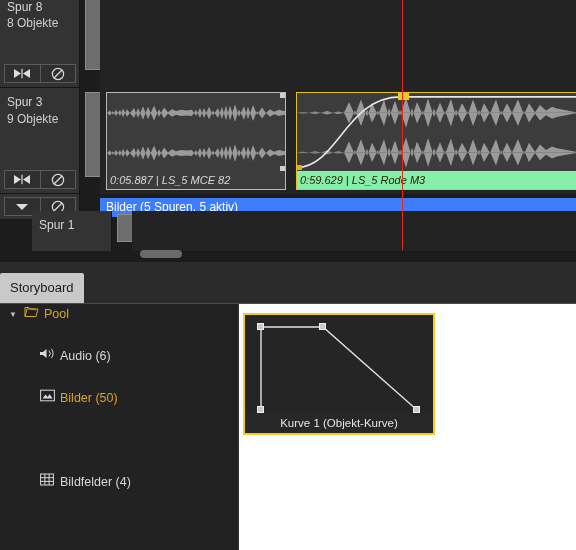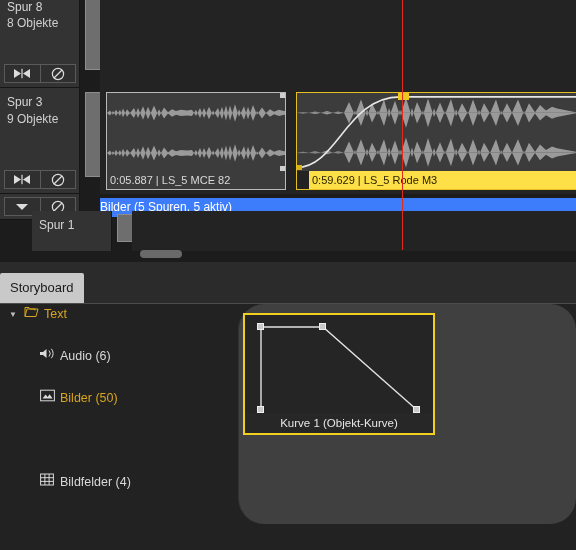--- a/index.html
+++ b/index.html
@@ -23,52 +23,52 @@
   .btnrow{ position:absolute; left:4px; bottom:4px; width:72px; height:19px; display:flex; border:1px solid #5a5a5a; background:#2f2f2f;}
   .btnrow .tbtn{ flex:1; display:flex; align-items:center; justify-content:center; border-right:1px solid #5a5a5a; background:#2f2f2f; }
   .btnrow .tbtn:last-child{ border-right:none; }
   .faderbox{ position:absolute; width:22px; background:#6e6e6e; border:1px solid #8d8d8d; }
 
   .lane{ position:absolute; left:100px; right:0; top:0; height:100%; background:#232323; }
 
   
   .clip{ position:absolute; top:0; height:100%; }
   .clip .wavewrap{ position:absolute; left:0; right:0; top:0; bottom:18px; background:#3c3c3c; overflow:hidden; }
-  .clip .label{ position:absolute; left:0; right:0; bottom:0; height:18px; font-size:11px; line-height:18px; padding-left:3px; white-space:nowrap; overflow:hidden;}
+  .clip .label{ position:absolute; left:0; right:0; bottom:0; height:18px; font-size:11px; line-height:18px; padding-left:3px; white-space:nowrap; overflow:hidden;font-style:italic;}
   .clip.normal{ border:1px solid #b9b9b9; }
   .clip.normal .label{ background:#3c3c3c; color:#d9d9d9; }
   .clip.selected{ border:1px solid #e5c020; }
-  .clip.selected .label{ background:#fde047; color:#2a2200; font-weight:400;margin-left:12px;}
+  .clip.selected .label{ background:#86efac; color:#2a2200; font-weight:400;}
   .handle{ position:absolute; width:5px; height:5px; background:#cfcfcf; }
 
   svg.wf{ display:block; }
   .fadecurve{ position:absolute; left:0; top:0; width:100%; height:100%; pointer-events:none;}
 
   
-  .grouprow{ position:absolute; left:100px; right:0; height:19px; background:#3d7dfc; color:#fff; font-size:12px; line-height:19px; white-space:nowrap; }
+  .grouprow{ position:absolute; left:100px; right:0; height:19px; background:#3d7dfc; color:#fff; font-size:12px; line-height:19px; padding-left:6px; white-space:nowrap; }
 
   .playhead{ position:absolute; top:0; width:1px; background:#e02a1c; z-index:40; }
 
   .hscroll{ position:absolute; height:8px; border-radius:4px; background:#6a6a6a; }
 
   
   .tabbar{ position:absolute; left:0; top:262px; width:576px; height:42px; background:#2b2b2b; border-bottom:1px solid #4c4c4c;}
   .tab{ position:absolute; left:0; top:11px; height:30px; padding:0 10px; line-height:30px; font-size:13px;
         background:#c9c9c9; color:#1b1b1b; border-top-left-radius:2px; border-top-right-radius:2px;}
 
   
   .bottom{ position:absolute; left:0; top:304px; width:576px; height:246px; background:#222222; }
   .tree{ position:absolute; left:0; top:0; width:238px; height:246px; background:#222222; }
   .trow{ position:relative; height:21px; line-height:21px; font-size:12.5px; white-space:nowrap; color:#d8d8d8;}
   .trow .twist{ position:absolute; top:0; width:14px; text-align:center; font-size:8px; color:#bdbdbd; }
   .trow .ic{ position:absolute; top:0; width:18px; text-align:center; }
   .trow .lbl{ position:absolute; top:0; }
   .gold{ color:#d8a520; }
 
-  .thumbs{ position:absolute; left:238px; top:0; right:0; height:220px; background:#404040; border-left:1px solid #333;border-radius:26px;}
+  .thumbs{ position:absolute; left:238px; top:0; right:0; height:246px; background:#ffffff; border-left:1px solid #333;}
   .thumb{ position:absolute; background:#272727; border:2px solid #f2cf1f; }
   .thumb .canvas{ position:absolute; left:0; right:0; top:0; bottom:20px; background:#252525; }
   .thumb .cap{ position:absolute; left:0; right:0; bottom:0; height:20px; line-height:20px; text-align:center; font-size:11.5px; color:#e6e6e6; background:#272727;}
   .cpt{ position:absolute; width:7px; height:7px; background:#c9c9c9; border:1px solid #efefef; }
 </style>
 </head>
 <body>
 
 <div class="app">
 
@@ -207,21 +207,21 @@
 
     <div class="tree">
 
       <div class="trow" style="top:0;">
         <span class="twist" style="left:6px;">▼</span>
         <span class="ic" style="left:22px;">
           <svg width="15" height="12" viewBox="0 0 15 12">
               <path d="M1 10.5 L3 3 L14 3 L12 10.5 Z M1 10.5 L1 1.5 L5 1.5 L6.3 3 L11 3 L11 4.5" fill="none" stroke="#d8a520" stroke-width="1"></path>
             </svg>
         </span>
-        <span class="lbl gold" style="left:44px;">Text</span>
+        <span class="lbl gold" style="left:44px;">Pool</span>
       </div>
 
       <div class="trow" style="top:21px;">
         <span class="ic" style="left:38px;">
           <svg width="16" height="13" viewBox="0 0 16 13">
               <path d="M1 5 L4 5 L7.5 2 L7.5 11 L4 8 L1 8 Z" fill="#d9d9d9"></path>
               <path d="M10 3.5 A4.5 4.5 0 0 1 10 9.5 M12.3 1.8 A7 7 0 0 1 12.3 11.2" fill="none" stroke="#d9d9d9" stroke-width="1"></path>
             </svg>
         </span>
         <span class="lbl" style="left:60px;">Audio (6)</span>

